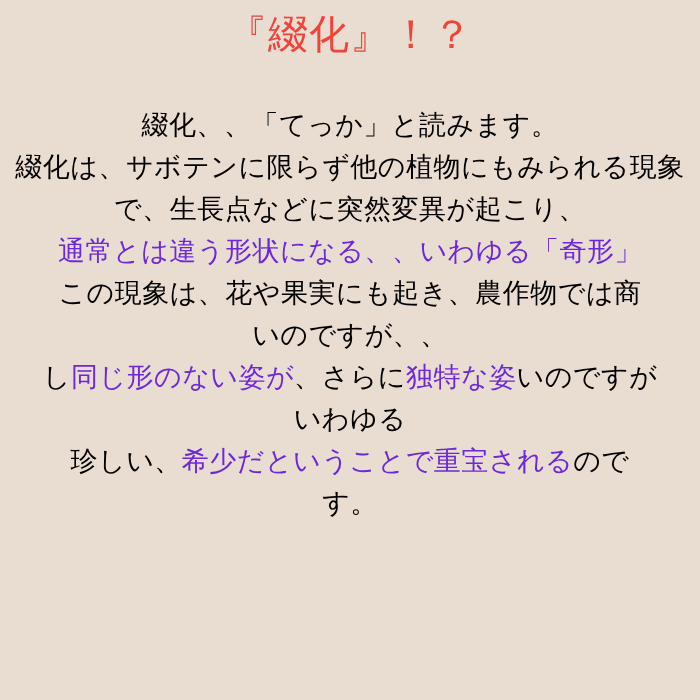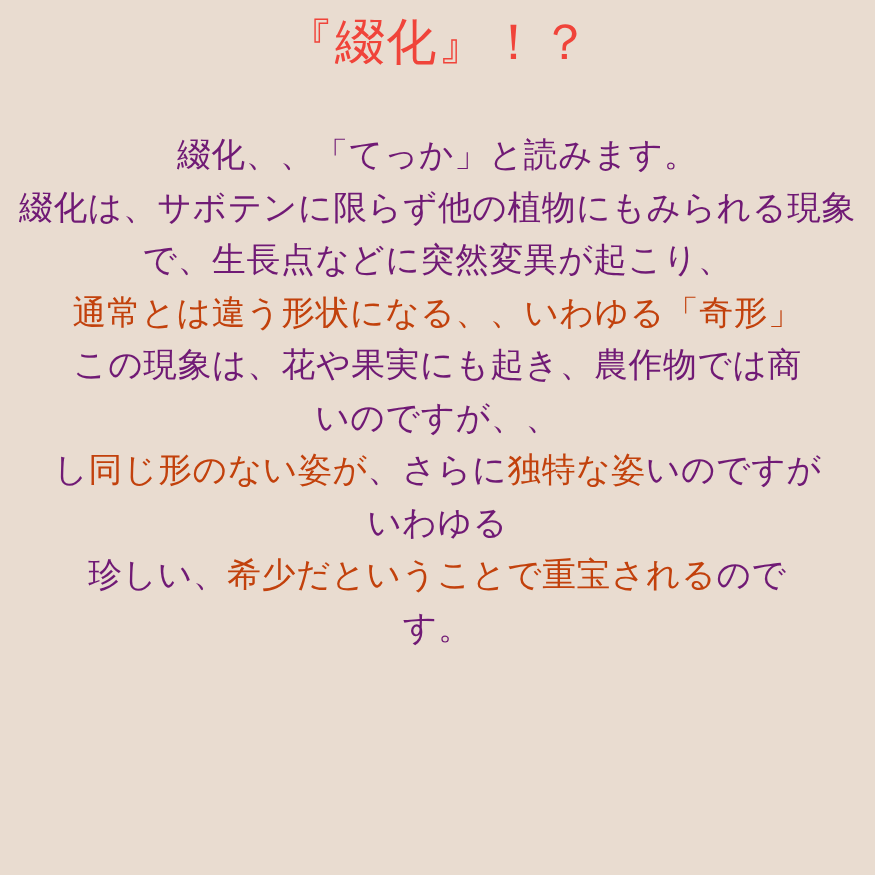--- a/index.html
+++ b/index.html
@@ -42,24 +42,24 @@
     text-align: center;
   }
   .line {
     font-size: 27px;
     line-height: 42px;
     color: #2b2b2b;
     letter-spacing: 0.5px;
     white-space: nowrap;
   }
   .seg-red {
-    color: #c2410c;
+    color: #6d28d9;
   }
   .seg-dark {
-    color: #701a75;
+    color: #000000;
   }
 </style>
 </head>
 <body>
 
 <div class="card">
   <h1 class="title">『綴化』！？</h1>
   <div class="body-block">
       <div class="line"><span class="seg-dark">綴化、、「てっか」と読みます。</span></div>
       <div class="line"><span class="seg-dark">綴化は、サボテンに限らず他の植物にもみられる現象</span></div>

